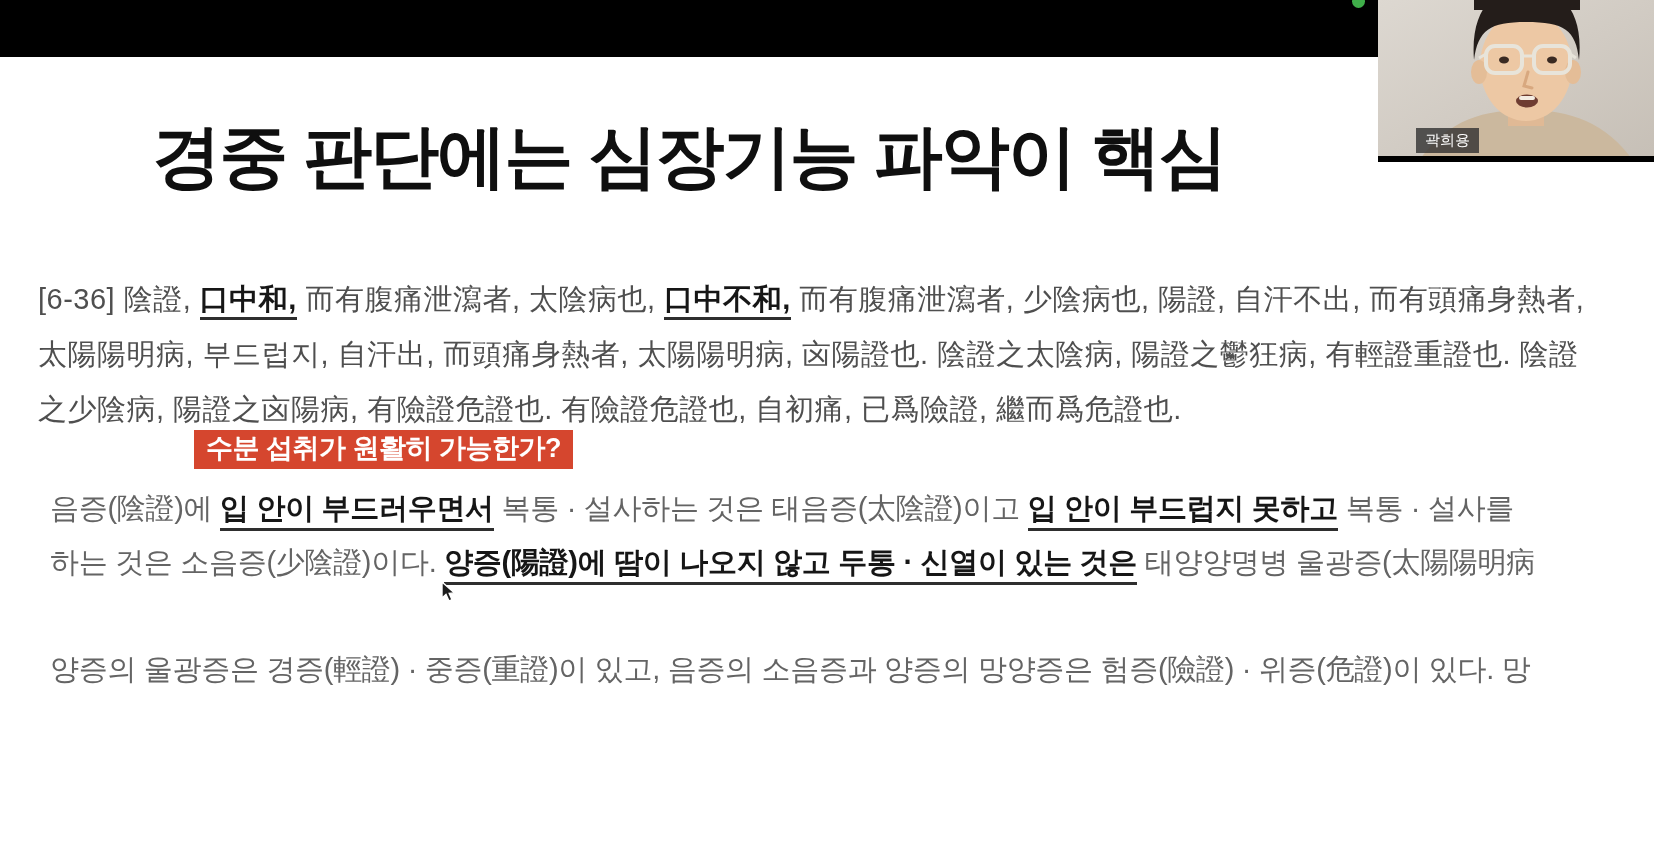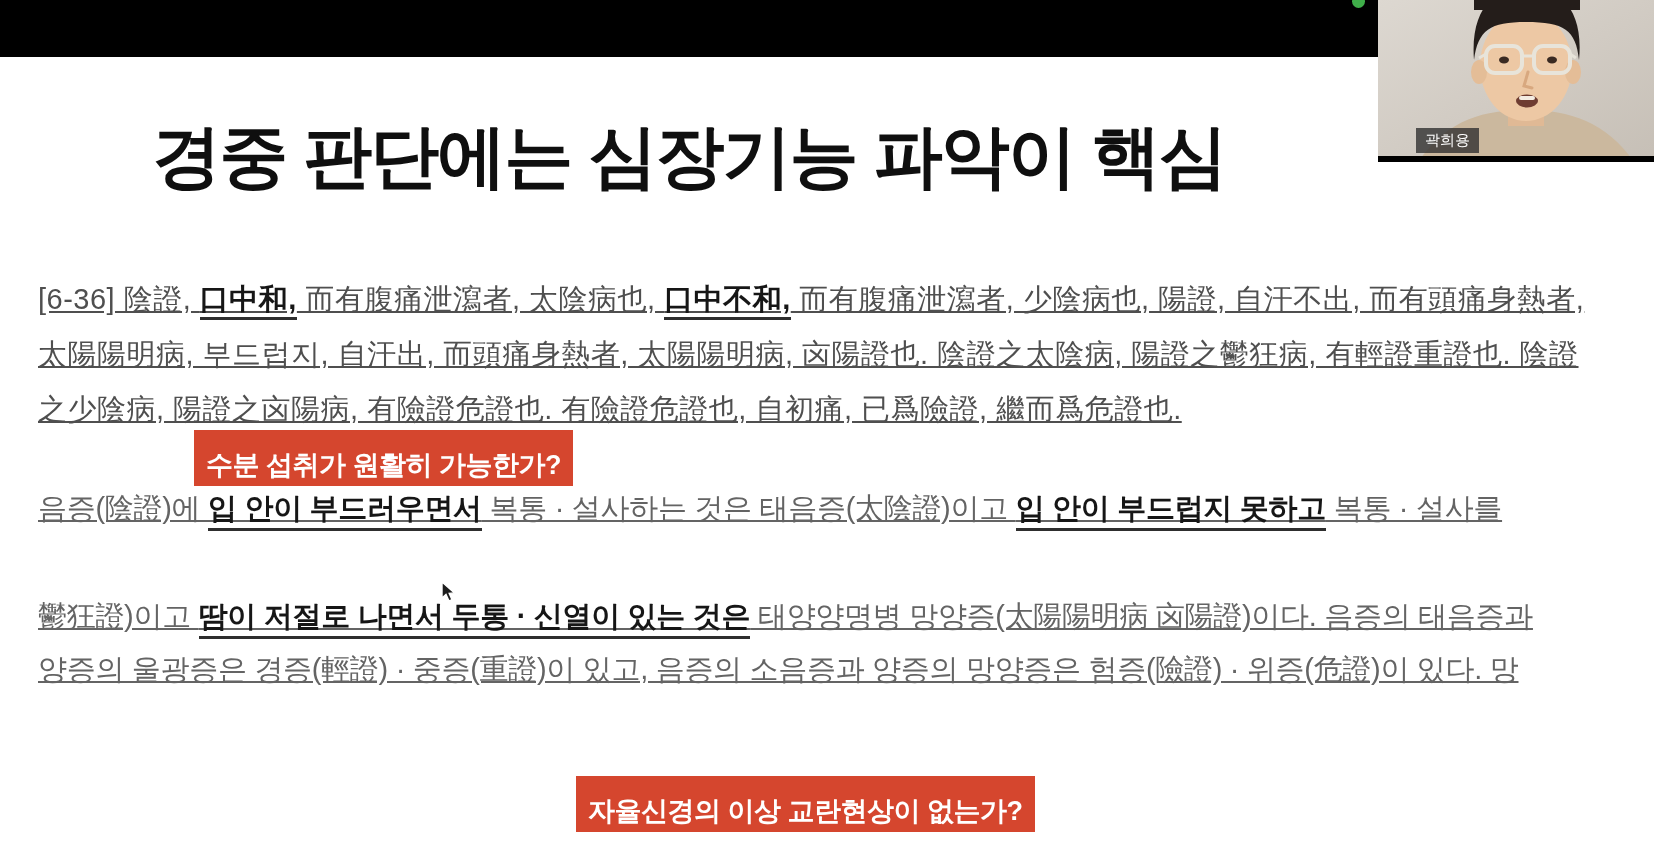--- a/index.html
+++ b/index.html
@@ -9,27 +9,27 @@
 
   
   #topbar { position:absolute; left:0; top:0; width:1654px; height:57px; background:#000000; z-index:1; }
   #status-dot { position:absolute; left:1352px; top:-5px; width:13px; height:13px;
                 border-radius:50%; background:#3fae49; z-index:2; }
 
   
   #slide { position:absolute; left:0; top:57px; width:1654px; height:803px; background:#ffffff; z-index:1; }
   .slide-title { position:absolute; left:0; top:62px; width:1378px; text-align:center;
                  font-size:69px; font-weight:800; letter-spacing:-2px; color:#0f0f0f; line-height:1.1; }
-  .text-line { position:absolute; left:38px; width:1310px; white-space:nowrap;text-decoration:underline; }
+  .text-line { position:absolute; left:38px; width:1310px; white-space:nowrap; }
   .hanja { font-size:29px; color:#4f4f4f; letter-spacing:0.5px; }
-  .kor   { font-size:29px; color:#646464; letter-spacing:-0.3px; }
+  .kor   { font-size:29px; color:#646464; letter-spacing:-0.3px;margin-left:12px; }
   .em    { font-weight:bold; color:#161616; border-bottom:3px solid #2e2e2e; padding-bottom:4px; }
   .hanja .em { padding-bottom:2px; }
   .qbox  { position:absolute; background:#d5462e; color:#ffffff; font-weight:bold;
-           font-size:27px; letter-spacing:-0.5px; padding:20px 12px 5px 12px; line-height:1.15; }
+           font-size:27px; letter-spacing:-0.5px; padding:3px 12px 5px 12px; line-height:1.15; }
 
   
   #webcam { position:absolute; left:1378px; top:0; width:276px; height:162px; background:#000; z-index:3; overflow:hidden; }
   #webcam svg { display:block; }
   .name-tag { position:absolute; left:6px; bottom:9px; background:rgba(45,45,45,0.78);
               color:#ffffff; font-size:15px; padding:3px 9px 4px 9px; line-height:1.2;margin-left:32px; }
 
   
   #cursor { position:absolute; left:440px; top:524px; z-index:5; }
 </style>
@@ -45,24 +45,23 @@
 
     <h1 class="slide-title">경중 판단에는 심장기능 파악이 핵심</h1>
 
     <div class="text-line hanja" style="top:223px"><span>[6-36] 陰證, </span><span class="em">口中和,</span><span> 而有腹痛泄瀉者, 太陰病也, </span><span class="em">口中不和,</span><span> 而有腹痛泄瀉者, 少陰病也, 陽證, 自汗不出, 而有頭痛身熱者,</span></div>
     <div class="text-line hanja" style="top:278px"><span>太陽陽明病, 부드럽지, 自汗出, 而頭痛身熱者, 太陽陽明病, 㐫陽證也. 陰證之太陰病, 陽證之鬱狂病, 有輕證重證也. 陰證</span></div>
     <div class="text-line hanja" style="top:333px"><span>之少陰病, 陽證之㐫陽病, 有險證危證也. 有險證危證也, 自初痛, 已爲險證, 繼而爲危證也.</span></div>
 
     <div class="qbox" style="left:194px; top:373px">수분 섭취가 원활히 가능한가?</div>
 
     <div class="text-line kor" style="top:432px"><span>음증(陰證)에 </span><span class="em">입 안이 부드러우면서</span><span> 복통 · 설사하는 것은 태음증(太陰證)이고 </span><span class="em">입 안이 부드럽지 못하고</span><span> 복통 · 설사를</span></div>
-    <div class="text-line kor" style="top:540px"><span>鬱狂證)이고 </span><span class="em">땀이 저절로 나면서 두통 · 신열이 있는 것은</span><span> 태양양명병 망양증(太陽陽明病 㐫陽證)이다. 음증의 태음증과</span></div>
+    <div class="text-line kor" style="top:486px"><span>하는 것은 소음증(少陰證)이다. </span><span class="em">양증(陽證)에 땀이 나오지 않고 두통 · 신열이 있는 것은</span><span> 태양양명병 울광증(太陽陽明病</span></div>
     <div class="text-line kor" style="top:593px"><span>양증의 울광증은 경증(輕證) · 중증(重證)이 있고, 음증의 소음증과 양증의 망양증은 험증(險證) · 위증(危證)이 있다. 망</span></div>
 
-    <div class="qbox" style="left:576px; top:719px">자율신경의 이상 교란현상이 없는가?</div>
 
     <div id="cursor">
       <svg width="20" height="22" viewBox="0 0 20 22">
         <path d="M2,1 L2,17 L6,13.5 L9,20 L12,18.6 L9.2,12.4 L14.5,12 Z" fill="#1c1c1c" stroke="#ffffff" stroke-width="1.4"></path>
       </svg>
     </div>
   </main>
 
   <div id="webcam">
     <svg width="276" height="162" viewBox="0 0 276 162">

